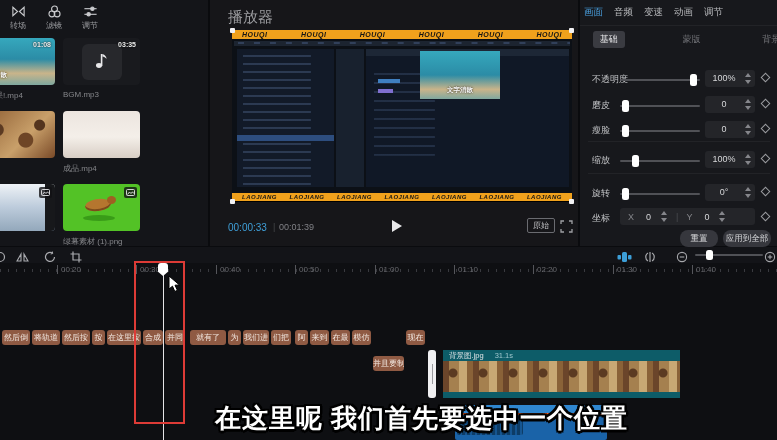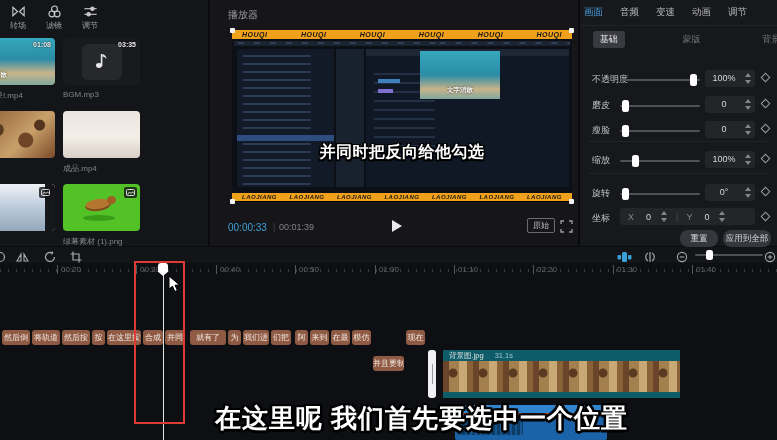--- a/index.html
+++ b/index.html
@@ -38,21 +38,21 @@
     box-shadow:inset 0 -2px 0 #7c4c1c; }
   .tiger-head { position:absolute; left:44px; top:12px; width:9px; height:8px;
     background:#a05f22; border-radius:50%; }
   .thumb-overlay-text { position:absolute; left:3px; bottom:5px; font-size:6.5px; font-weight:bold;
     color:#fff; text-shadow:0 0 2px #000,0 0 3px rgba(255,200,60,.8); }
   .img-badge { position:absolute; top:3px; right:3px; width:13px; height:11px;
     background:rgba(18,18,20,.8); border-radius:2px; display:flex; align-items:center; justify-content:center; }
 
   
   #player-panel { position:absolute; left:210px; top:0; width:368px; height:246px; background:#161619; }
-  #player-title { position:absolute; left:18px; top:8px; font-size:10px; color:#9a9b9e; }
+  #player-title { position:absolute; left:18px; top:8px; font-size:15px; color:#9a9b9e; }
   #player-video { position:absolute; left:22px; top:30px; width:340px; height:172px; background:#000; }
   .wm-bar { position:absolute; left:0; width:100%; background:#f0a11c; display:flex;
     justify-content:space-between; align-items:center; padding:0 10px; overflow:hidden; }
   #wm-top { top:0; height:9px; }
   #wm-bottom { top:163px; height:8px; }
   .wm-bar span { font-size:7px; font-weight:800; font-style:italic; color:#141414; letter-spacing:.5px; }
   #wm-bottom span { font-size:6px; }
   #vc { position:absolute; left:0; top:9px; width:340px; height:154px; background:#0c1016; overflow:hidden; }
   .vc-menubar { position:absolute; left:2px; top:2px; width:336px; height:5px; background:#1c2430;
     background-image:repeating-linear-gradient(90deg,#31405a 0 6px, transparent 6px 16px); background-size:60% 2px;
@@ -82,21 +82,21 @@
   #time-sep { position:absolute; left:63px; top:4px; font-size:9px; color:#45464a; }
   #time-total { position:absolute; left:69px; top:4px; font-size:9px; color:#808186; }
   #play-btn { position:absolute; left:182px; top:2px; width:0; height:0;
     border-left:10px solid #e8e8ea; border-top:6px solid transparent; border-bottom:6px solid transparent; cursor:pointer; }
   #orig-btn { position:absolute; left:317px; top:0; width:28px; height:15px; border:1px solid #6a6b70;
     border-radius:2px; font-size:8px; color:#c0c1c4; text-align:center; line-height:13px; cursor:pointer; }
   #fs-btn { position:absolute; left:350px; top:1px; cursor:pointer; }
 
   
   #props-panel { position:absolute; left:580px; top:0; width:197px; height:246px; background:#17181c; }
-  #prop-tabs { position:absolute; left:4px; top:6px; display:flex; gap:17px; }
+  #prop-tabs { position:absolute; left:4px; top:6px; display:flex; gap:11px; }
   .ptab { font-size:9.5px; color:#b8b9bc; cursor:pointer; }
   .ptab.active { color:#4aa0e0; }
   #prop-tabs-line { position:absolute; left:0; top:25px; width:197px; height:1px; background:#222327; }
   #subtabs { position:absolute; left:10px; top:31px; width:197px; height:17px; display:flex;gap:48px; }
   .stab { flex:1; text-align:center; font-size:9px; color:#707176; line-height:17px; cursor:pointer; }
   .stab.active { background:#3a3b41; border-radius:3px; color:#e8e8ea; margin:0 3px; }
   .srow { position:absolute; left:0; width:197px; height:18px; }
   .srow .slabel { position:absolute; left:12px; top:5px; font-size:9px; color:#c3c4c7; }
   .track { position:absolute; left:40px; top:11px; width:80px; height:2px; background:#505156; border-radius:1px; }
   .handle { position:absolute; top:-5px; width:7px; height:12px; background:#fff; border-radius:2.5px; }
@@ -272,21 +272,20 @@
       <div class="vc-left"></div>
       <div class="vc-left-sel"></div>
       <div class="vc-mid"></div>
       <div class="vc-right"></div>
       <div class="vc-right-ruler"></div>
       <div class="vc-chip1"></div>
       <div class="vc-chip2"></div>
       <div class="vc-inset">
         <div class="vc-inset-label">文字消散</div>
       </div>
-      <div id="player-subtitle">并同时把反向给他勾选</div>
     </div>
     <div class="wm-bar" id="wm-bottom">
         <span>LAOJIANG</span>
         <span>LAOJIANG</span>
         <span>LAOJIANG</span>
         <span>LAOJIANG</span>
         <span>LAOJIANG</span>
         <span>LAOJIANG</span>
         <span>LAOJIANG</span>
       </div>

